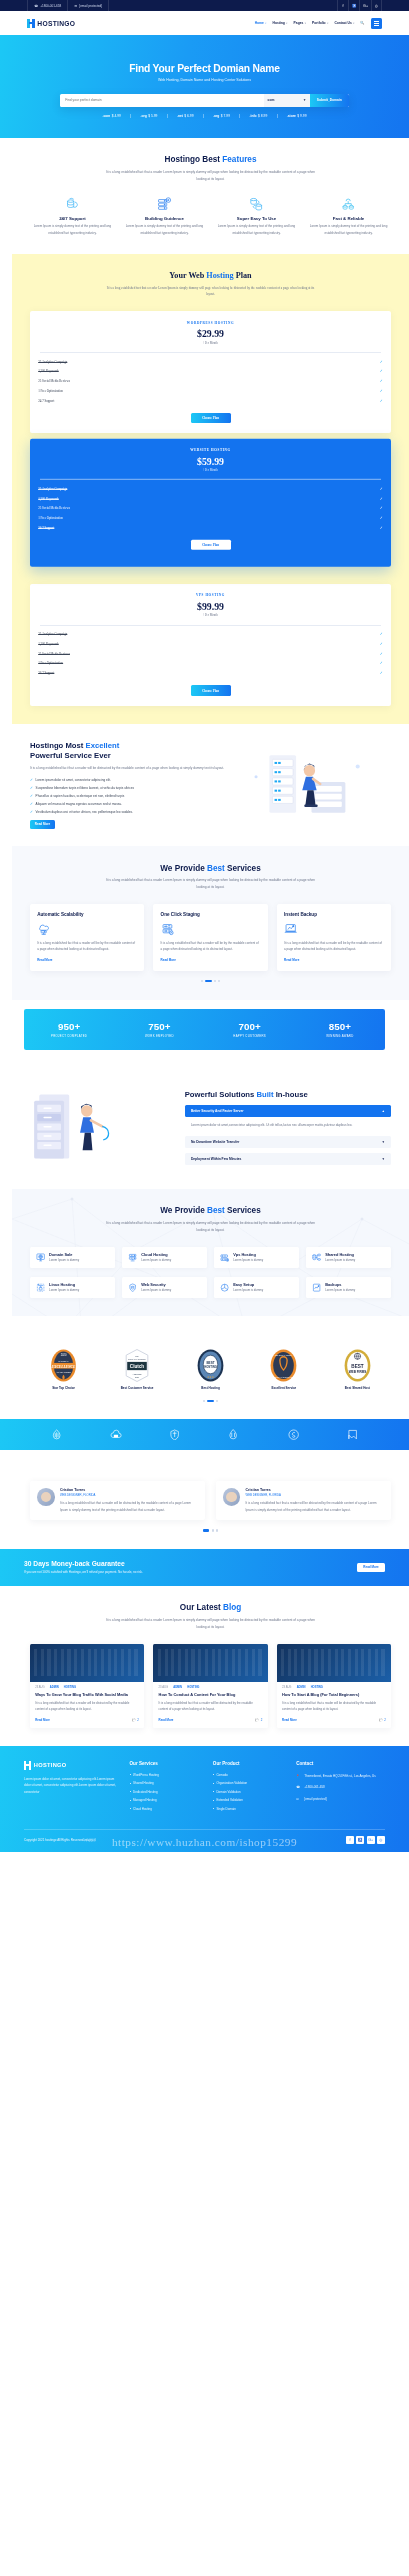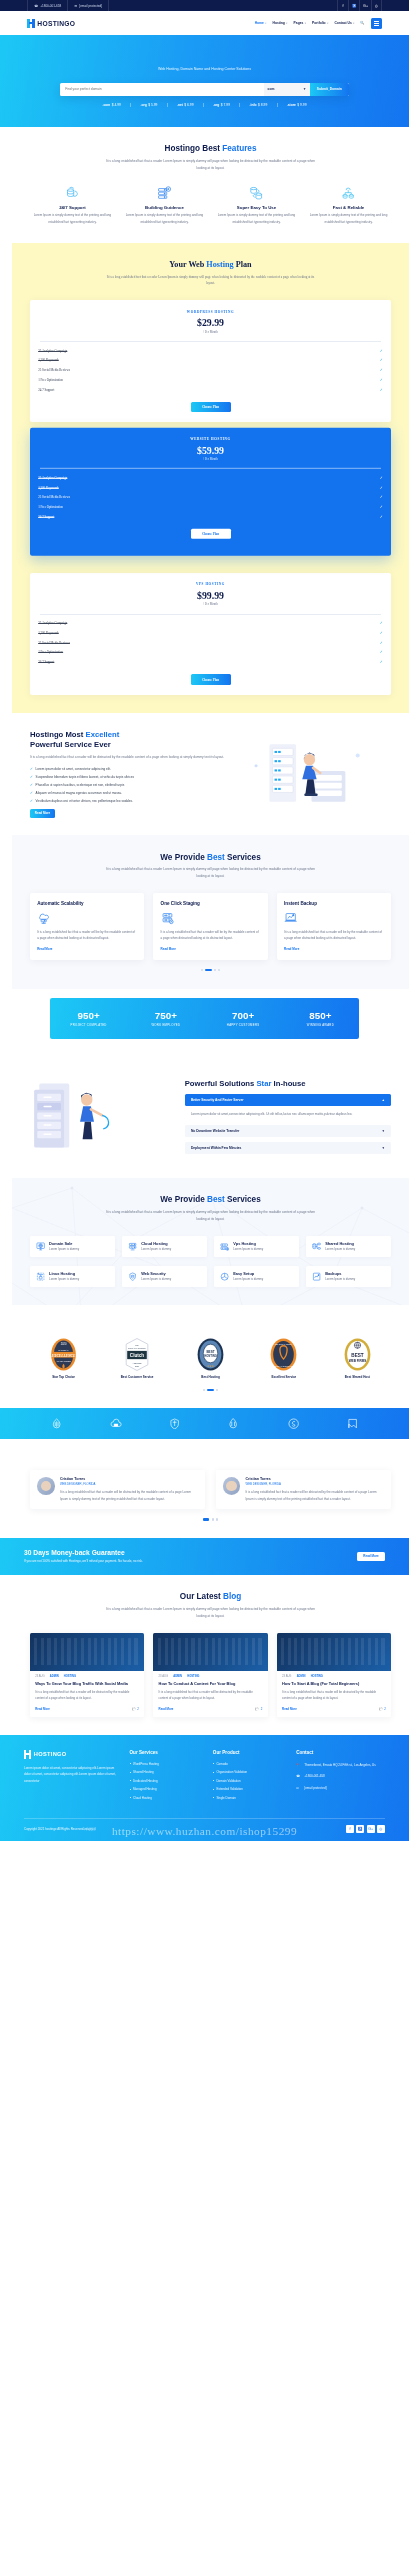--- a/index.html
+++ b/index.html
@@ -104,21 +104,21 @@
   .srv { background:#fff; border-radius:2.1px; padding:8.2px 7.2px 8.2px; box-shadow:0 1.5px 7.2px rgba(13,27,76,.05); }
   .srv h3 { font-size:4.6px; font-weight:bold; color:#0d1b4c; }
   .srv .ic { height:15.5px; display:flex; align-items:center; margin-top:4.1px; }
   .srv p { font-size:3px; color:#6b7489; line-height:2.1; margin-top:3.1px; }
   .srv .more { font-size:3px; font-weight:bold; color:#1373ef; margin-top:5.2px; display:inline-block; }
   .dots { display:flex; gap:2.1px; justify-content:center; margin-top:9.3px; }
   .dots i { width:2.1px; height:2.1px; border-radius:50%; background:#cfd8e8; display:block; }
   .dots i.on { width:6.2px; border-radius:1px; background:#1373ef; }
 
   
-  .counter { margin:0 auto; width:309px; border-radius:2.1px; background:linear-gradient(100deg,#1cc8f5,#1474f0); display:grid; grid-template-columns:repeat(4,1fr); padding:12.4px 0; }
+  .counter { margin:0 auto; width:361px; border-radius:2.1px; background:linear-gradient(100deg,#1cc8f5,#1474f0); display:grid; grid-template-columns:repeat(4,1fr); padding:12.4px 0; }
   .cnt { text-align:center; color:#fff; }
   .cnt .n { font-size:9.8px; font-weight:bold; }
   .cnt .l { font-size:2.8px; letter-spacing:0.3px; margin-top:1.5px; }
 
   
   .acc-sec { display:flex; align-items:center; gap:10.3px; }
   .acc-l { width:40%; height:88px; position:relative; }
   .acc-r { flex:1; }
   .acc-r h2 { font-size:7.7px; font-weight:bold; line-height:1.25; color:#0d1b4c; }
   .acc-r h2 .hl { color:#1373ef; }
@@ -252,20 +252,21 @@
     <div class="nav-search">🔍</div>
     <div class="nav-burger">
         <span></span>
         <span></span>
         <span></span>
       </div>
   </div>
 </div>
 
 <div class="hero">
+  <h1>Find Your Perfect Domian Name</h1>
   <p>Web Hosting, Domain Name and Hosting Center Solutions</p>
   <div class="search-row">
     <input placeholder="Find your perfect domain" style="">
     <div class="tld-select">
       <span>com</span>
       <span>▾</span>
     </div>
     <div class="submit-btn">Submit_Domain</div>
   </div>
   <div class="tld-row">
@@ -606,21 +607,21 @@
         <rect x="26" y="119" width="16" height="3" rx="1.5" fill="#fff"></rect>
         <circle cx="110" cy="54" r="11" fill="#f3c8a8"></circle>
         <path d="M99 54a11 11 0 0 1 22-2l-2-9-10-3-10 5z" fill="#253763"></path>
         <path d="M103 66h15l6 30h-27z" fill="#2f6fe0"></path>
         <path d="M106 96h12l3 34h-19z" fill="#1b2b55"></path>
         <path d="M118 72l22 12" stroke="#f3c8a8" stroke-width="5" stroke-linecap="round"></path>
         <path d="M140 84c16 4 16 22 2 26" stroke="#1da8f5" stroke-width="2.5" fill="none"></path>
       </svg>
     </div>
     <div class="acc-r">
-      <h2><span>Powerful Solutions </span><span class="hl">Star</span><span> In-house</span></h2>
+      <h2><span>Powerful Solutions </span><span class="hl">Built</span><span> In-house</span></h2>
 
       <div class="acc-item">
         <div class="acc-hd open">
           <span>Better Security And Faster Server</span>
           <span class="chev">▲</span>
         </div>
         <div class="acc-body">Lorem ipsum dolor sit amet,consectetur adipiscing elit. Ut elit tellus,luctus nec ullamcorper mattis,pulvinar dapibus leo.</div>
       </div>
 
       <div class="acc-item">

